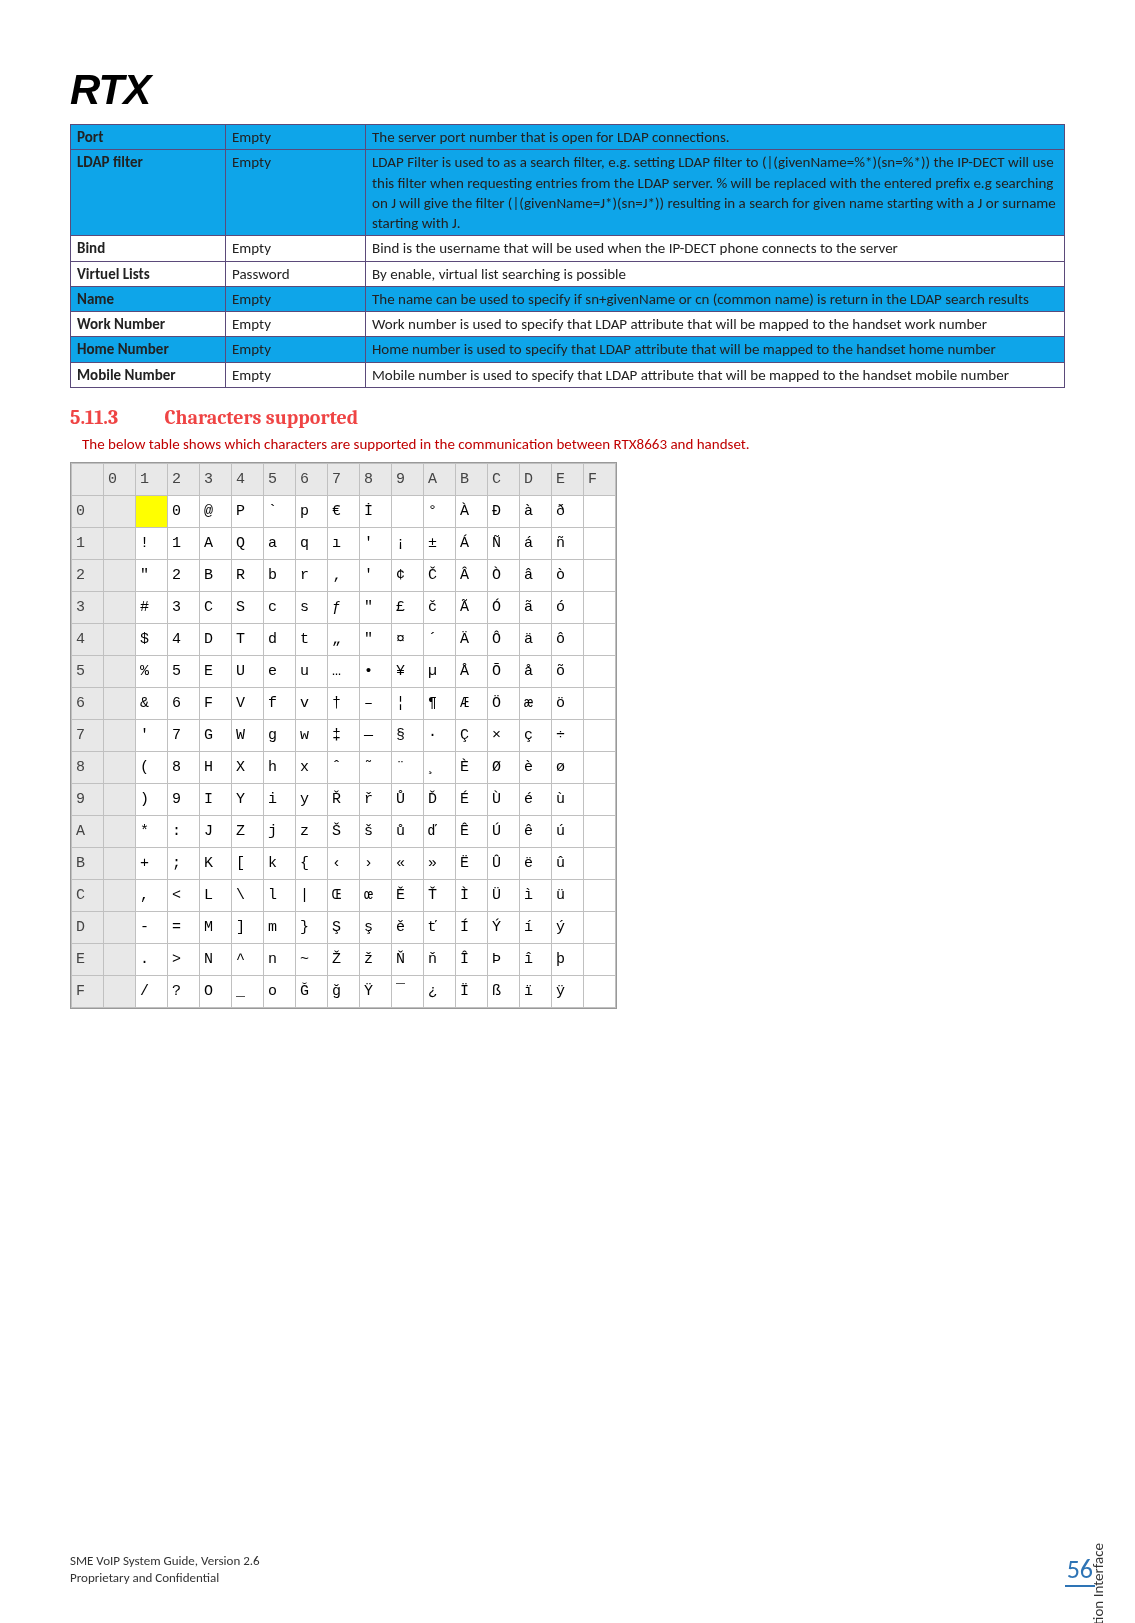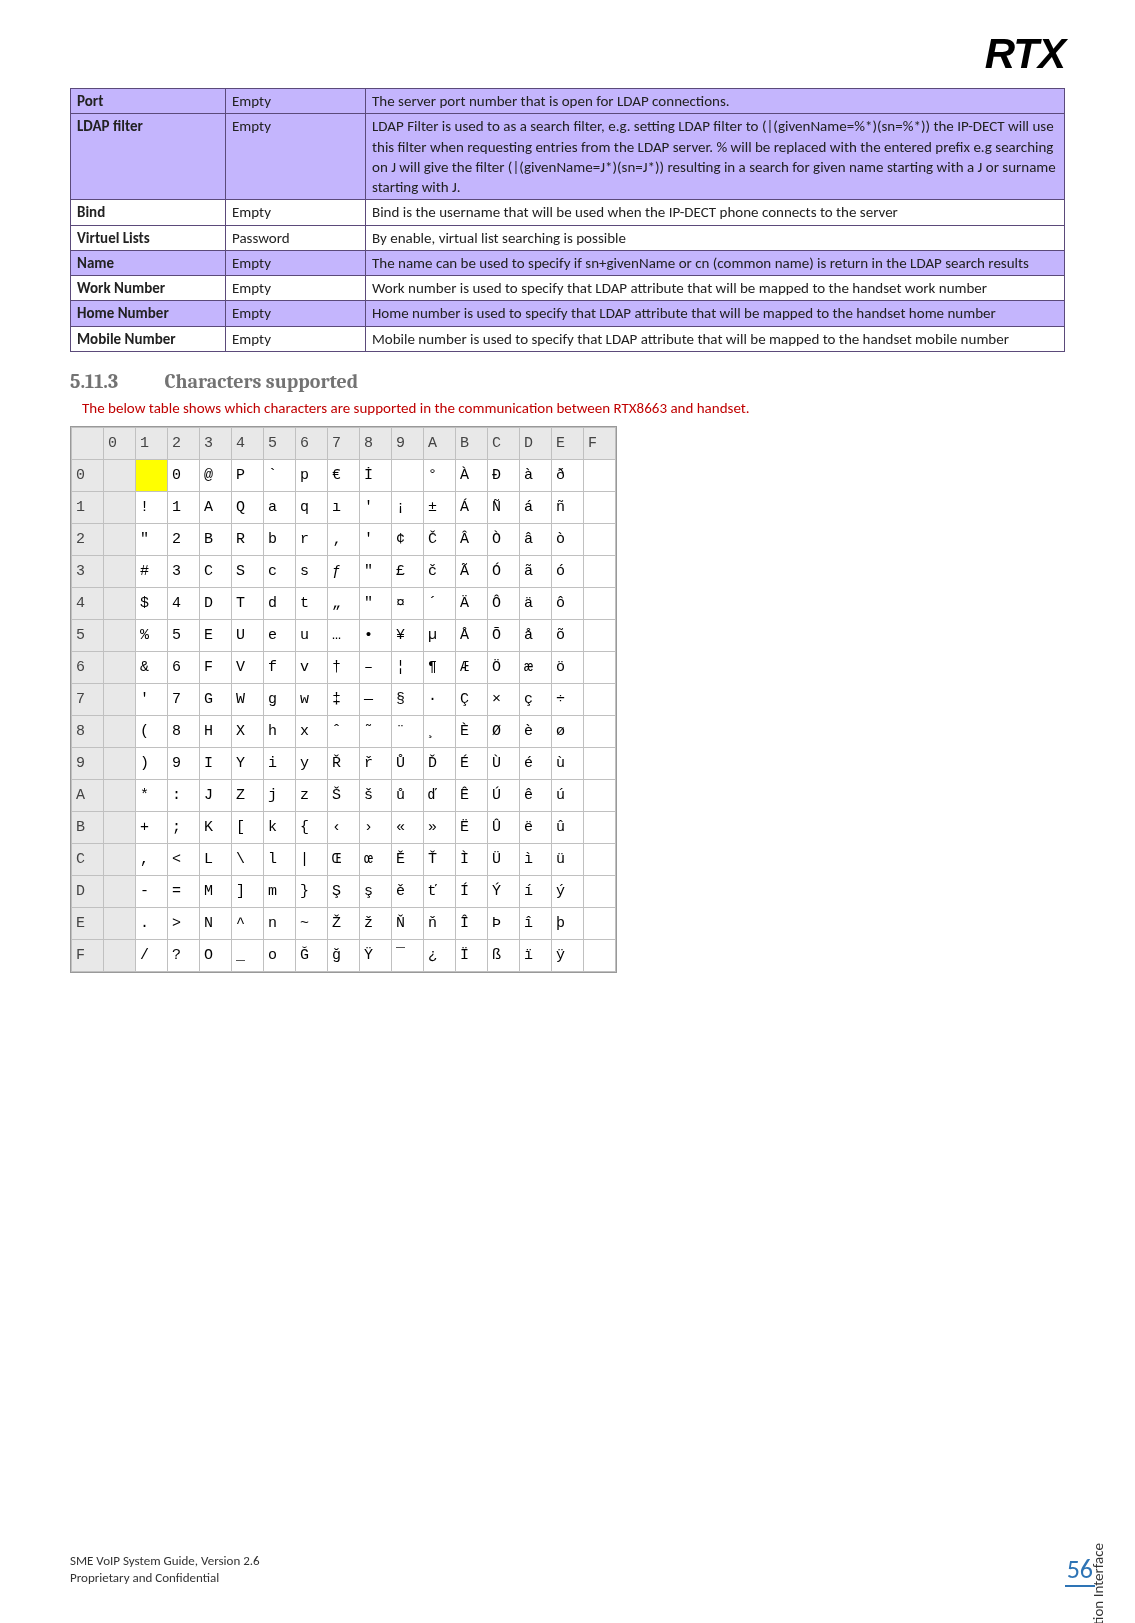--- a/index.html
+++ b/index.html
@@ -10,46 +10,46 @@
     color: #222;
     background: #fff;
     width: 1135px;
   }
   .page {
     padding: 30px 70px 40px 70px;
     position: relative;
     min-height: 1623px;
   }
   .logo {
-    text-align: right;
     font-weight: 900;
     font-size: 42px;
     font-style: italic;
     letter-spacing: -1px;
     color: #000;
     margin-bottom: 10px;
     font-family: Arial Black, Arial, sans-serif;
+    margin-top: 36px;
   }
   table.params {
     width: 100%;
     border-collapse: collapse;
     border: 1px solid #5b4a7a;
   }
   table.params td {
     border: 1px solid #5b4a7a;
     padding: 2px 6px;
     vertical-align: top;
     line-height: 1.35;
   }
-  table.params tr.shaded td { background: #c4b5fd; padding-left: 6px; }
+  table.params tr.shaded td { background: #0ea5e9; padding-left: 6px; }
   table.params td.col1 { width: 155px; font-weight: bold; }
   table.params td.col2 { width: 140px; }
   h3.section {
     font-family: Cambria, Georgia, serif;
-    color: #737373;
+    color: #ef4444;
     font-weight: bold;
     font-size: 20px;
     margin: 18px 0 6px 0;
   }
   h3.section .num { display: inline-block; width: 90px; }
   p.intro {
     color: #c00000;
     margin: 4px 0 8px 12px;
     line-height: 1.3;
   }

